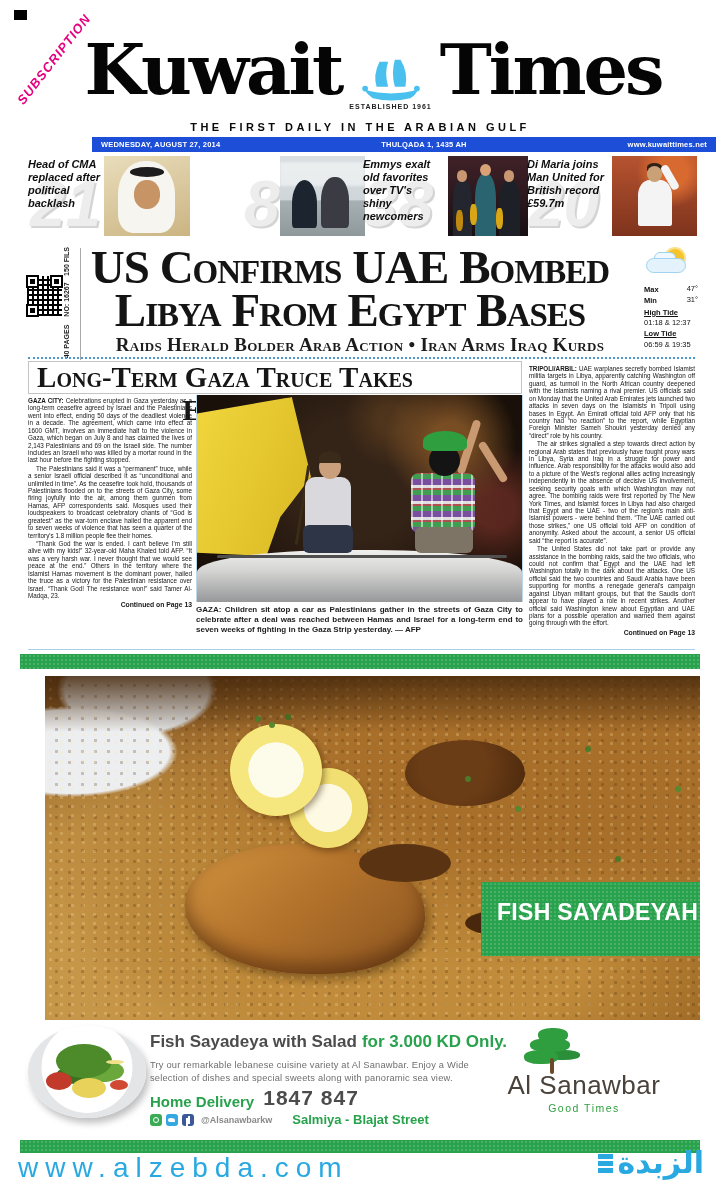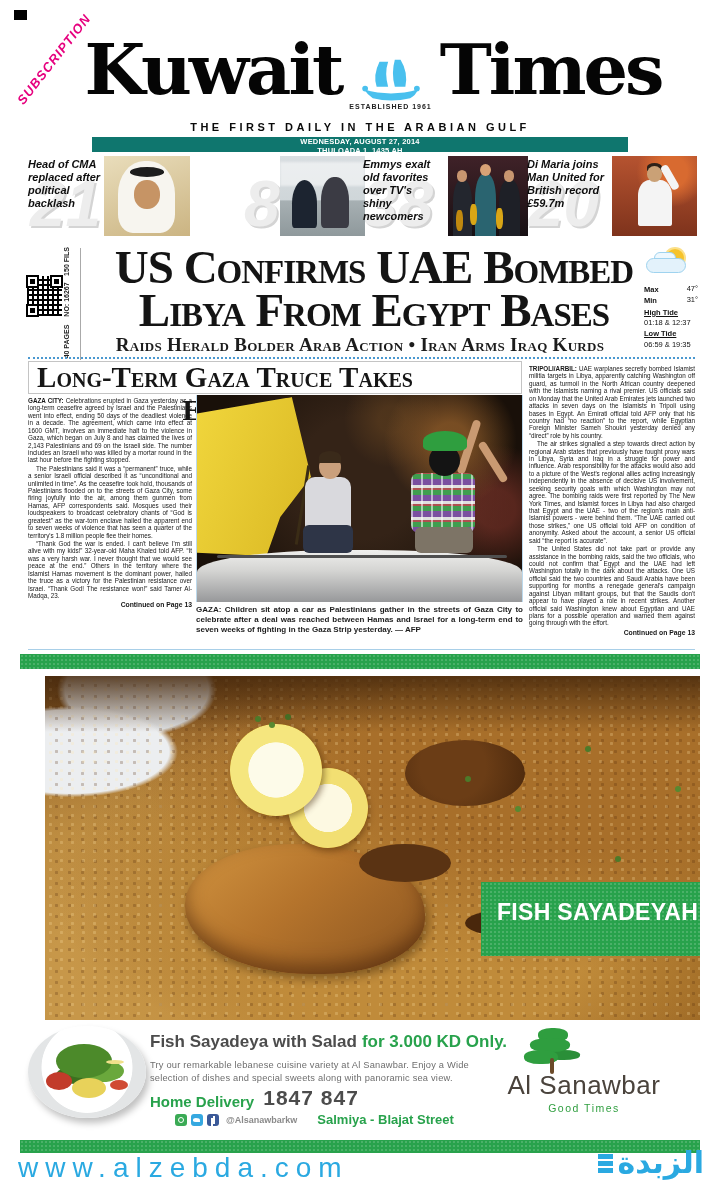--- a/index.html
+++ b/index.html
@@ -20,23 +20,23 @@
   .masthead { left:0; top:30px; width:720px; display:flex; justify-content:center; align-items:center; gap:8px;padding-left:26px; }
   .mast-word {
     font-family:"DejaVu Serif", serif; font-weight:bold; font-size:70px; line-height:1;
     letter-spacing:-3px; color:#050505;
   }
   .ship-wrap { display:flex; flex-direction:column; align-items:center; margin-top:26px; }
   .established { font-size:7px; font-weight:bold; letter-spacing:1px; color:#222; margin-top:1px; }
   .tagline { left:0; top:121px; width:720px; text-align:center; font-size:11px; font-weight:bold; letter-spacing:3.5px; color:#0a0a0a; }
 
   .datebar {
-    left:92px; top:137px; width:536px; height:15px; background:#0f766e;
+    left:92px; top:137px; width:624px; height:15px; background:#1d4ed8;
     display:flex; justify-content:space-between; align-items:center; padding:0 9px;
-    color:#fff; font-size:7.5px; font-weight:bold; letter-spacing:.2px;flex-direction:column;
+    color:#fff; font-size:7.5px; font-weight:bold; letter-spacing:.2px;
   }
 
   
   .teaser-num {
     font-style:italic; font-weight:bold; font-size:64px; line-height:1;
     color:#ededed; text-shadow:2px 2px 0 #d4d4d4; z-index:1;
   }
   .teaser-text {
     width:80px; font-style:italic; font-weight:bold; font-size:11px; line-height:1.18; color:#0e0e0e; z-index:2;
   }
@@ -72,21 +72,21 @@
   .v-label { left:38px; width:56px; text-align:center; font-size:7px; font-weight:bold; color:#222; transform:rotate(-90deg); white-space:nowrap; }
   .edition-rule { left:80px; top:248px; height:112px; border-left:1px solid #aaa; }
   .qr { left:27px; top:276px; width:35px; height:40px; background:#fff;
         background-image:repeating-linear-gradient(0deg,#000 0 2px,transparent 2px 5px),
                          repeating-linear-gradient(90deg,#000 0 2px,#fff 2px 5px); }
   .qr i { position:absolute; width:9px; height:9px; background:#000; border:2px solid #fff; outline:2px solid #000; }
   .qr .c1 { left:1px; top:1px; } .qr .c2 { right:1px; top:1px; } .qr .c3 { left:1px; bottom:1px; }
 
   
   .lead-hl {
-    left:96px; top:246px; width:556px; text-align:center;
+    left:72px; top:246px; width:556px; text-align:center;
     font-family:"Liberation Serif", serif; font-weight:bold; font-variant:small-caps;
     font-size:47px; line-height:.92; color:#141414; letter-spacing:-1px;
   }
   .lead-sub {
     left:82px; top:334px; width:556px; text-align:center;
     font-family:"Liberation Serif", serif; font-weight:bold; font-variant:small-caps;
     font-size:19px; color:#1c1c1c; letter-spacing:.3px;
   }
 
   
@@ -196,21 +196,21 @@
   .sl-green { left:28px; top:18px; width:56px; height:34px; background:#4c8a2a; box-shadow:18px 10px 0 -6px #6aa83c, -8px 14px 0 -8px #3c701f; }
   .sl-red { left:18px; top:46px; width:26px; height:18px; background:#c23b2a; box-shadow:60px 4px 0 -4px #d04a33; }
   .sl-yellow { left:44px; top:52px; width:34px; height:20px; background:#e8d25a; box-shadow:26px -26px 0 -8px #f0e08a; }
 
   .ad-title { left:150px; top:1032px; font-size:17px; font-weight:bold; }
   .ad-title .dark { color:#4c4c4c; } .ad-title .green { color:#28a24c; margin-left:5px; }
   .ad-desc { left:150px; top:1059px; width:348px; font-size:9.3px; line-height:1.35; color:#6e6e6e; letter-spacing:.2px; }
   .ad-delivery { left:150px; top:1086px; display:flex; align-items:flex-end; gap:9px; }
   .ad-delivery .lbl { color:#28a24c; font-weight:bold; font-size:15px; }
   .ad-delivery .phone { color:#4c4c4c; font-weight:bold; font-size:21px; letter-spacing:1px; }
-  .ad-social { left:150px; top:1112px; display:flex; align-items:center; gap:4px;margin-left:25px; }
+  .ad-social { left:150px; top:1112px; display:flex; align-items:center; gap:4px; }
   .sicon { width:12px; height:12px; border-radius:3px; position:relative; }
   .sicon::after { content:""; position:absolute; }
   .ic-ig { background:#3aaa55; } .ic-ig::after { left:3px; top:3px; width:4px; height:4px; border:1.5px solid #fff; border-radius:50%; }
   .ic-tw { background:#35a8e0; } .ic-tw::after { left:2px; top:4px; width:7px; height:4px; background:#fff; border-radius:60% 90% 10% 60%; }
   .ic-fb { background:#3b5998; } .ic-fb::after { left:6px; top:2px; width:2px; height:8px; background:#fff; box-shadow:-2px 2px 0 0 #fff; }
   .handle { color:#8a8a8a; font-weight:bold; font-size:9px; margin-left:3px; }
   .address { color:#28a24c; font-weight:bold; font-size:13px; margin-left:16px; }
 
   .tree { left:524px; top:1028px; width:56px; height:46px; }
   .tree i { position:absolute; background:#2f9e3f; border-radius:45%; }

